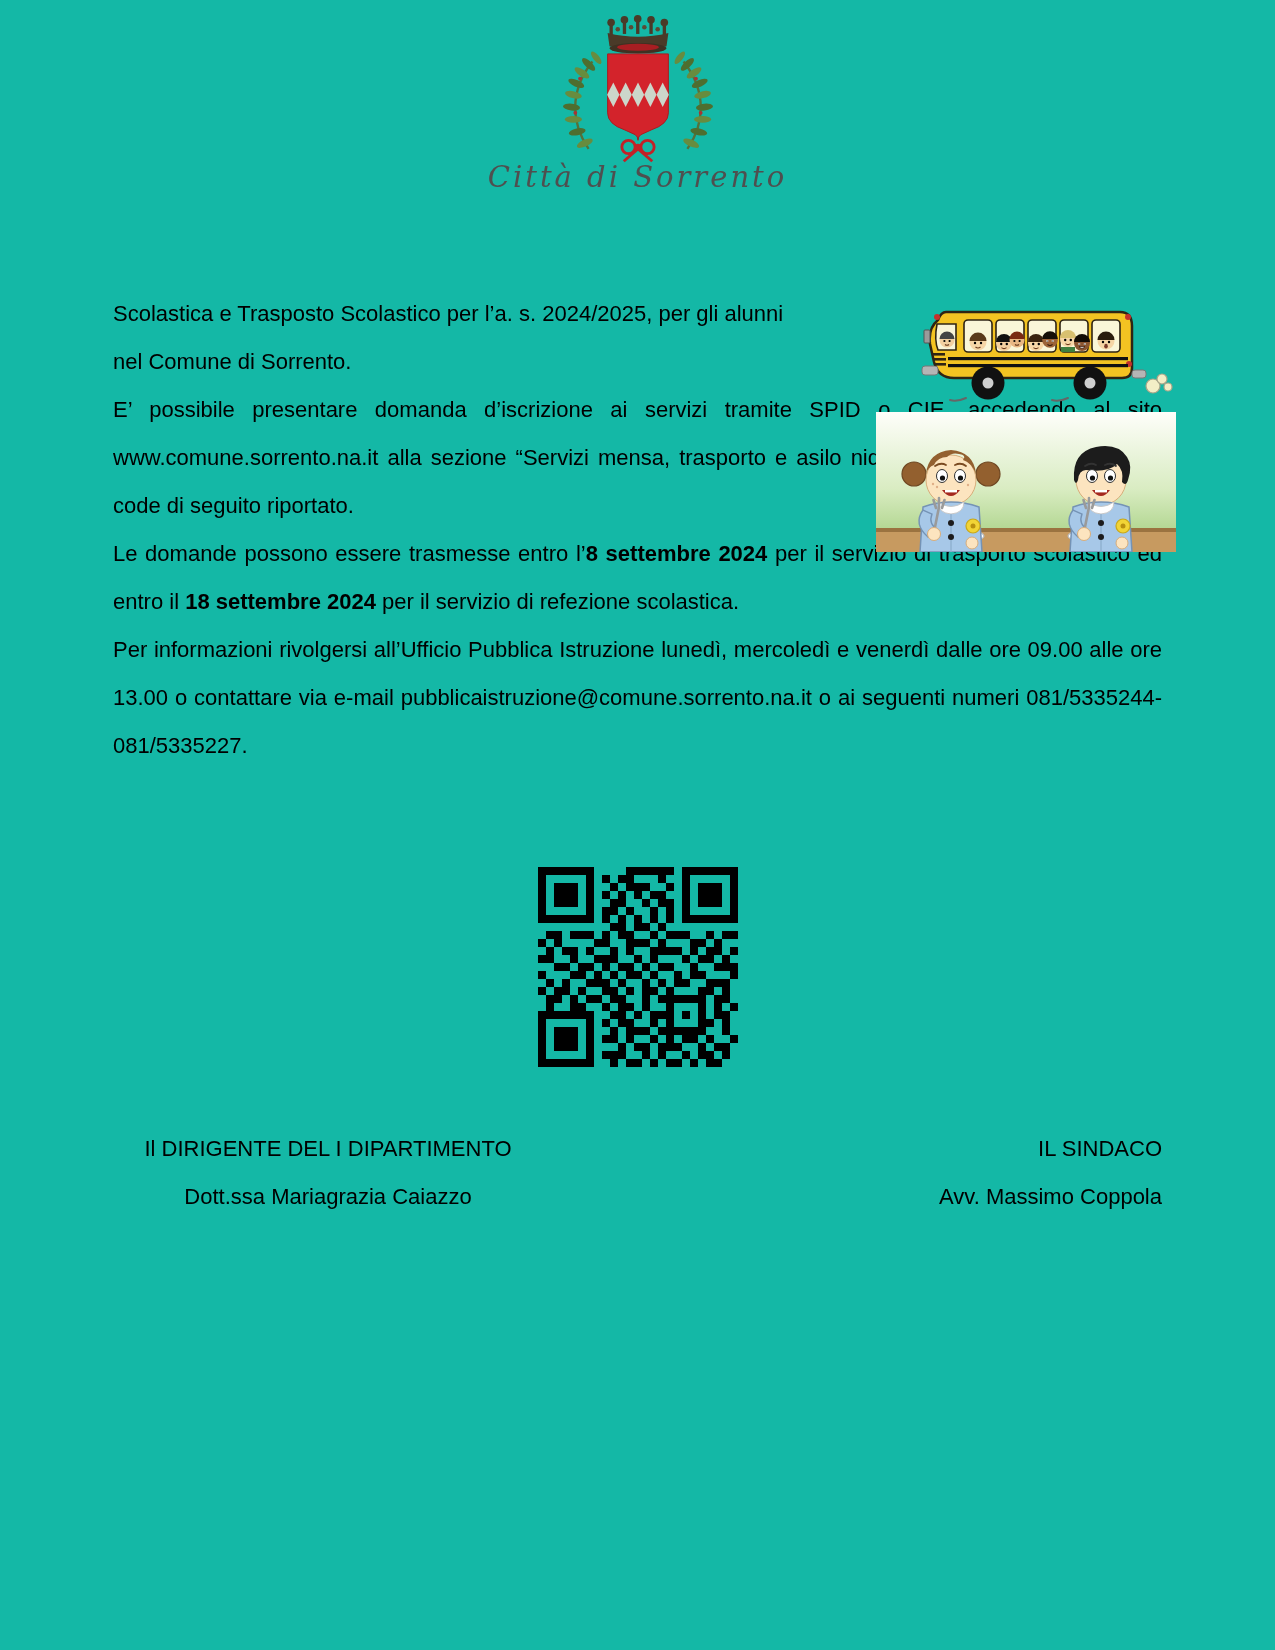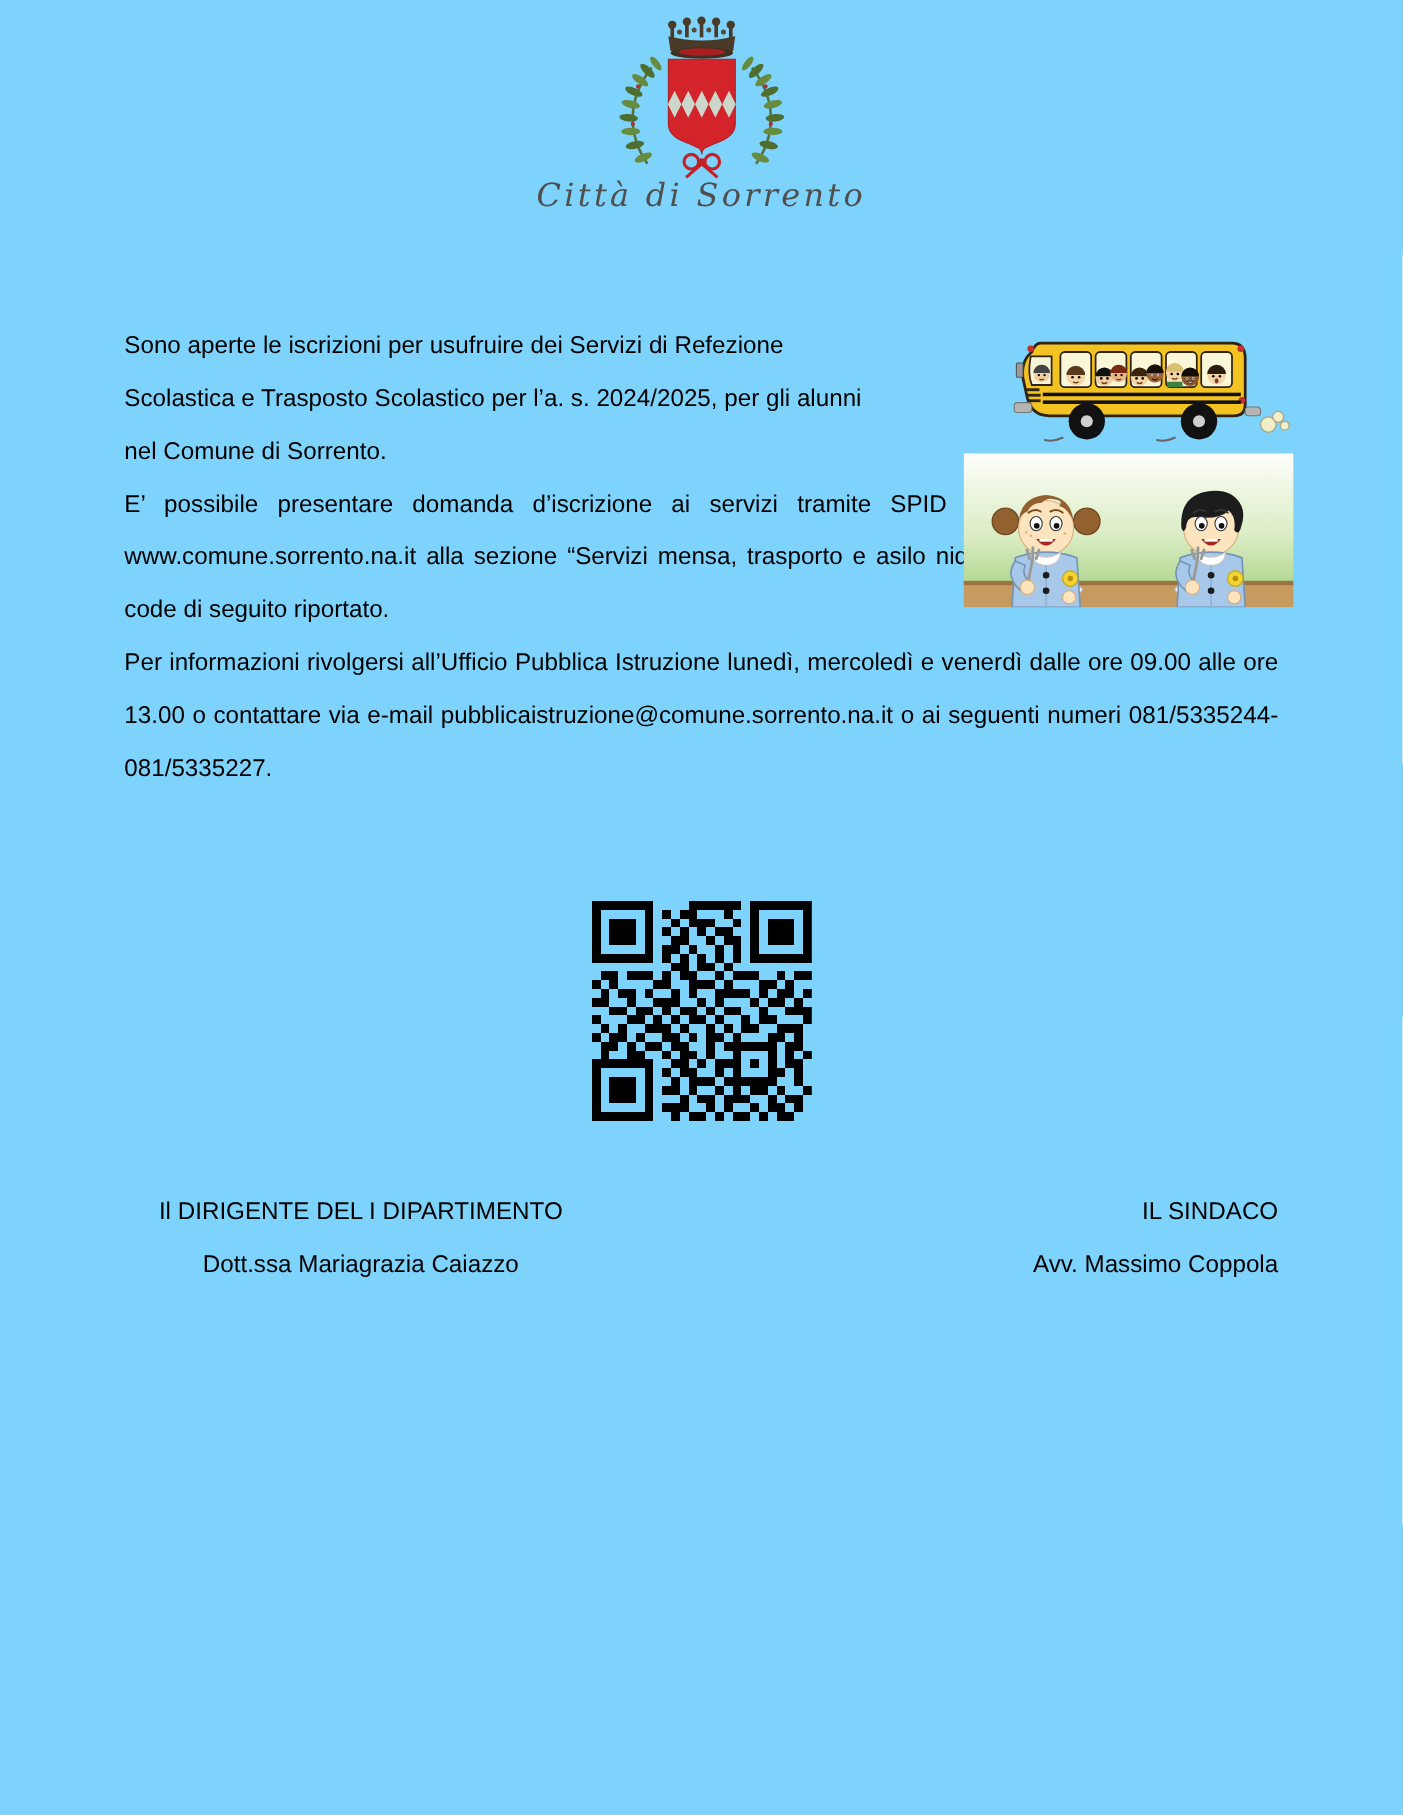--- a/index.html
+++ b/index.html
@@ -1,19 +1,19 @@
 <!DOCTYPE html>
 <html><head>
 <meta charset="utf-8">
 <style>
   html,body{margin:0;padding:0;background:#fff;}
   .page{
     position:relative;
     width:1275px;height:1650px;
-    background:#7dd3fc;
+    background:#14b8a6;
     font-family:"Liberation Sans","DejaVu Sans",sans-serif;
     color:#000;
     overflow:hidden;
   }
   
   .header{padding-top:14px;text-align:center;}
   .crest{display:block;margin:0 auto;}
   .crest-caption{
     font-family:"DejaVu Serif","Liberation Serif",serif;
     font-style:italic;
@@ -336,27 +336,27 @@
             <path d="M208 120 L213 95"></path>
             <path d="M210 96 l-2.5 -8 M213 95 l0 -9 M216 96 l2.5 -8"></path>
           </g>
           <circle cx="208" cy="122" r="6.5" fill="#fce4bf" stroke="#d8ad7a" stroke-width="1"></circle>
           <circle cx="246" cy="131" r="6" fill="#fce4bf" stroke="#d8ad7a" stroke-width="1"></circle>
         </g>
       </svg>
     </div>
 
     <p class="para para-first">
-      <span class="pline" style="display:block">Sono aperte le iscrizioni per usufruire dei Servizi di Refezione</span>
       <span class="pline" style="display:block">Scolastica e Trasposto Scolastico per l’a. s. 2024/2025, per gli alunni</span>
       <span class="pline" style="display:block">nel Comune di Sorrento.</span>
     </p>
 
     <p class="para">E’ possibile presentare domanda d’iscrizione ai servizi tramite SPID o CIE,  accedendo al sito www.comune.sorrento.na.it alla sezione “Servizi mensa, trasporto e asilo nido on-line” oppure tramite Qr code di seguito riportato.</p>
 
+    <p class="para"><span>Le domande possono essere trasmesse entro l’</span><span class="bold">8 settembre 2024</span><span> per il servizio di trasporto scolastico ed entro il </span><span class="bold">18 settembre 2024</span><span> per il servizio di refezione scolastica.</span></p>
 
     <p class="para">Per informazioni rivolgersi all’Ufficio Pubblica Istruzione lunedì, mercoledì e venerdì dalle ore 09.00 alle ore 13.00 o contattare via e-mail pubblicaistruzione@comune.sorrento.na.it o ai seguenti numeri 081/5335244-081/5335227.</p>
   </div>
 
   <div class="qr-wrap">
       <svg viewBox="0 0 25 25">
         <rect x="0" y="0" width="1" height="1" fill="#000000"></rect>
         <rect x="1" y="0" width="1" height="1" fill="#000000"></rect>
         <rect x="2" y="0" width="1" height="1" fill="#000000"></rect>
         <rect x="3" y="0" width="1" height="1" fill="#000000"></rect>

